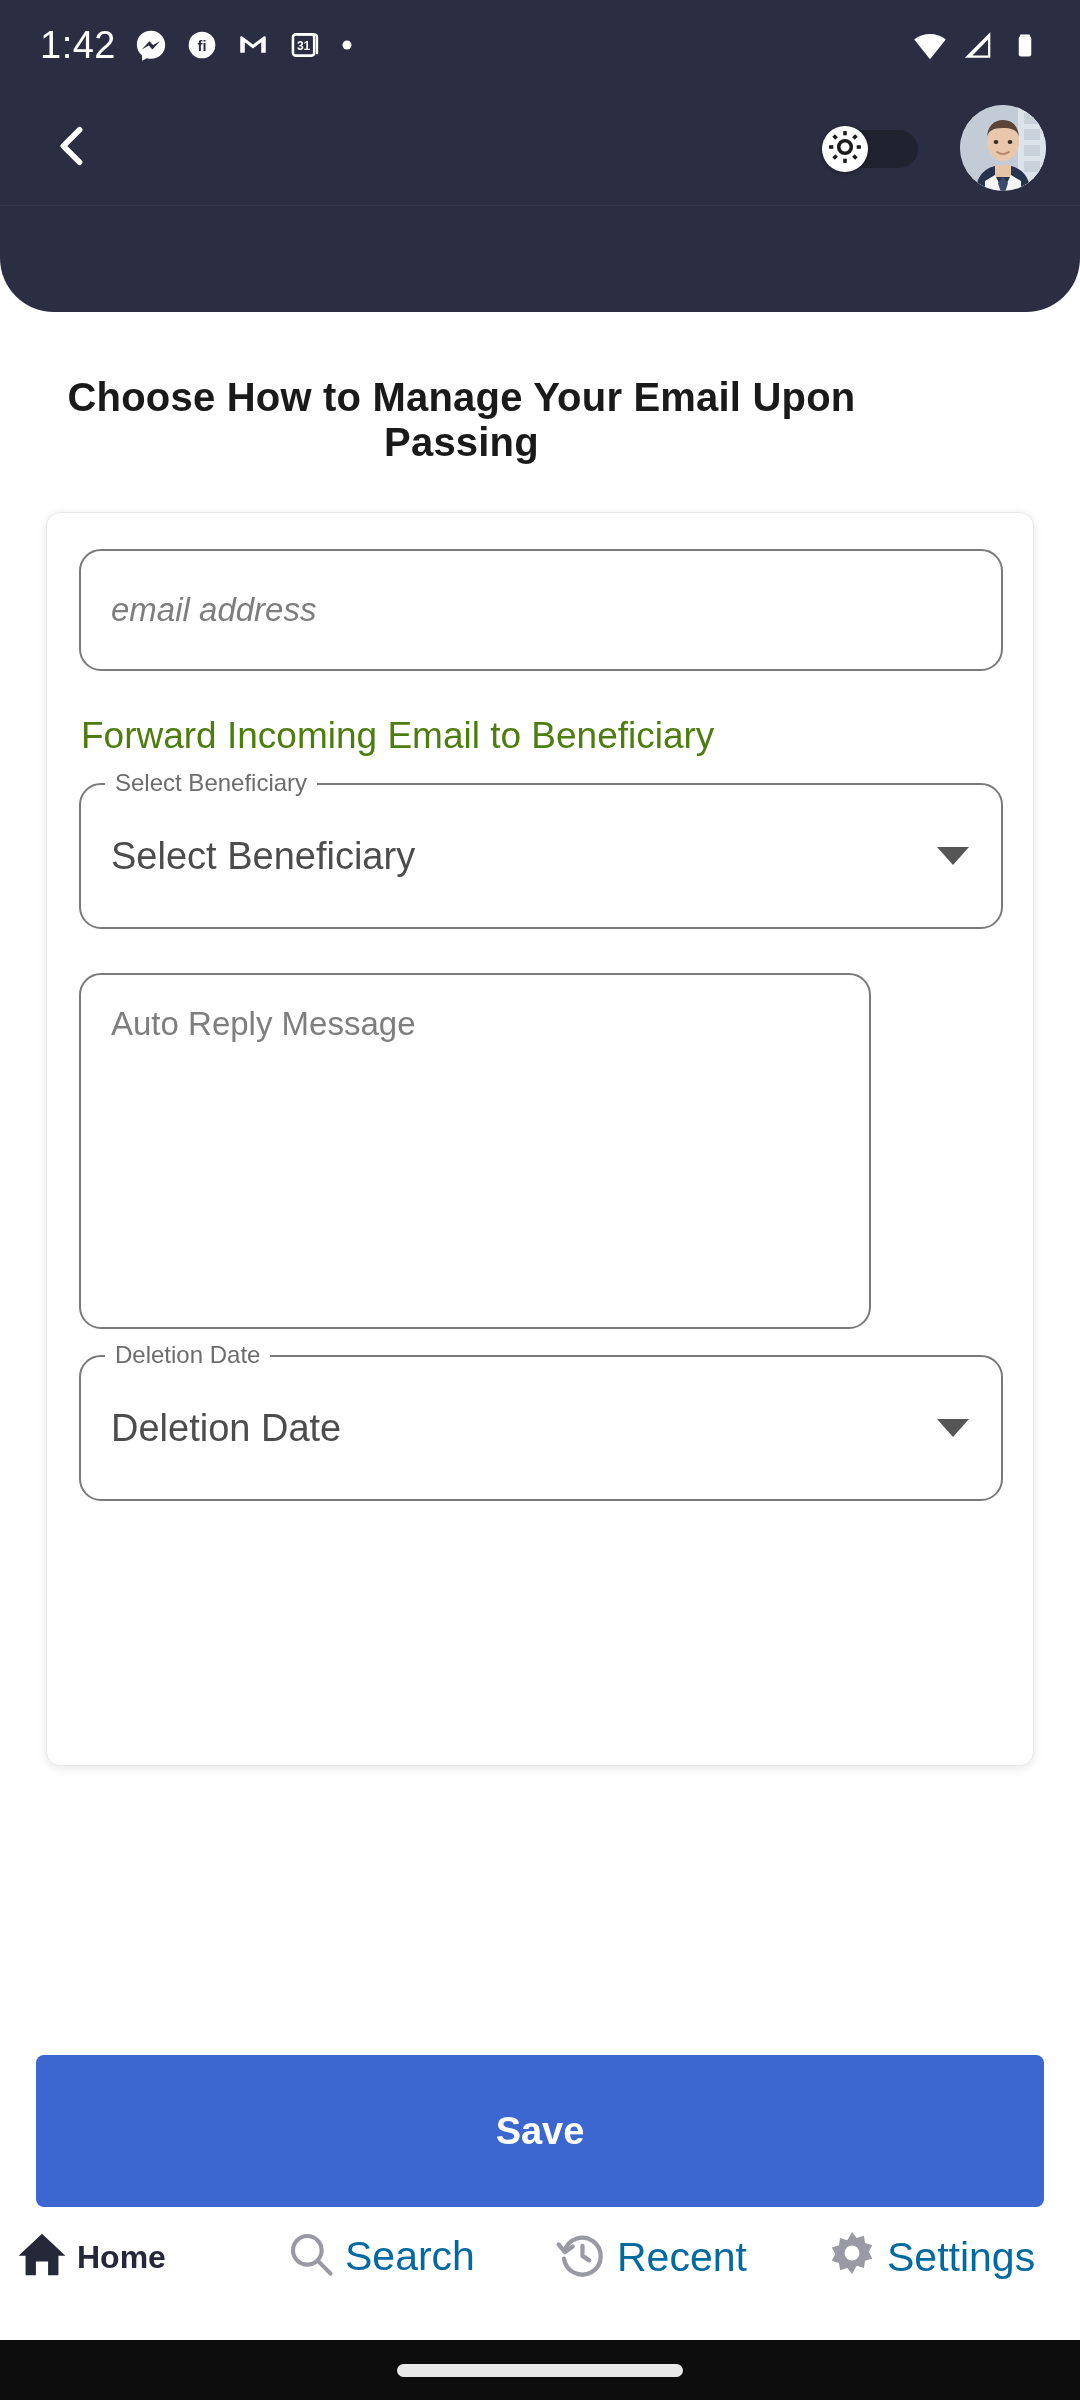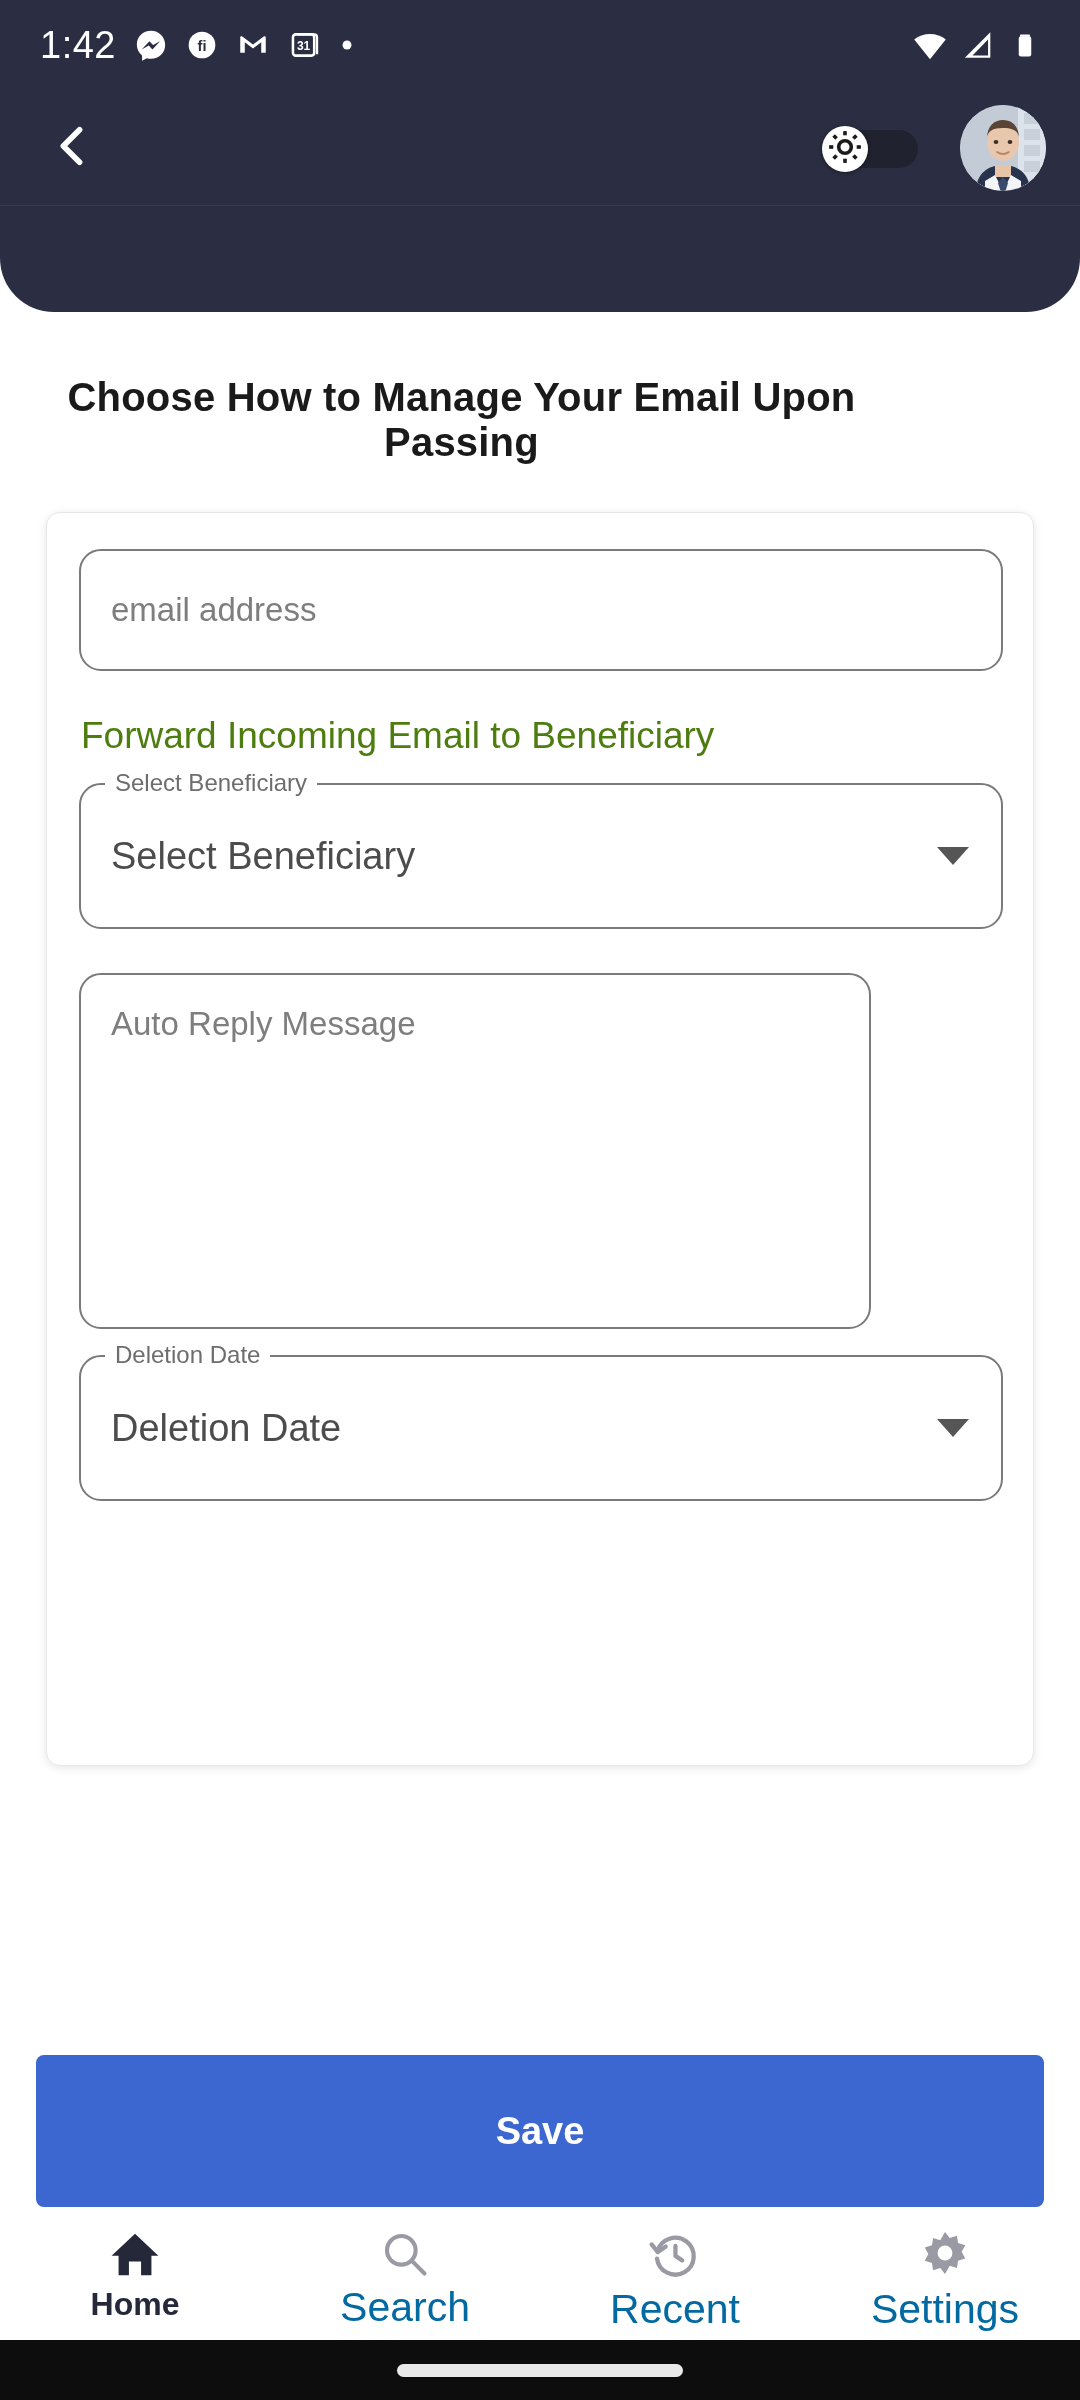--- a/index.html
+++ b/index.html
@@ -67,20 +67,21 @@
     height:1254px;
     padding:36px 32px;
   }
 
   
   .field{
     position:relative; width:924px; height:122px;
     border:2px solid #7a7a7a; border-radius:22px;
     display:flex; align-items:center; padding:0 30px;
     background:#fff;
+    font-style:italic;
   }
   .field .ph{ font-size:33px; color:#7e7e7e; }
   .field + .field{ margin-top:42px; }
   .eye-btn{ margin-left:auto; display:flex; align-items:center; justify-content:center;
             width:60px; height:60px; }
 
   .section-head{
     font-size:37px; color:#4d7c0f; font-weight:400;
     margin:44px 0 4px 2px;
   }
@@ -125,21 +126,21 @@
     cursor:pointer;
   }
 
   
   .bottomnav{
     position:absolute; left:0; top:2218px; width:1080px; height:122px;
     background:#fff; display:flex; align-items:flex-start;
     padding-top:10px;
   }
   .nav-item{
-    flex:1; display:flex; flex-direction:column; align-items:center; gap:0;
+    flex:1; display:flex; flex-direction:row; align-items:center; gap:8px;margin-left:15px;
   }
   .nav-label{ font-size:41px; color:#0369a1; }
   .nav-item.active .nav-label{ color:#242838; font-weight:700; font-size:32px; }
 
   
   .gesturebar{
     position:absolute; left:0; top:2340px; width:1080px; height:60px;
     background:#0d0d0d; display:flex; align-items:center; justify-content:center;
   }
   .gesture-pill{ width:286px; height:13px; border-radius:7px; background:#e9e9e9; }

